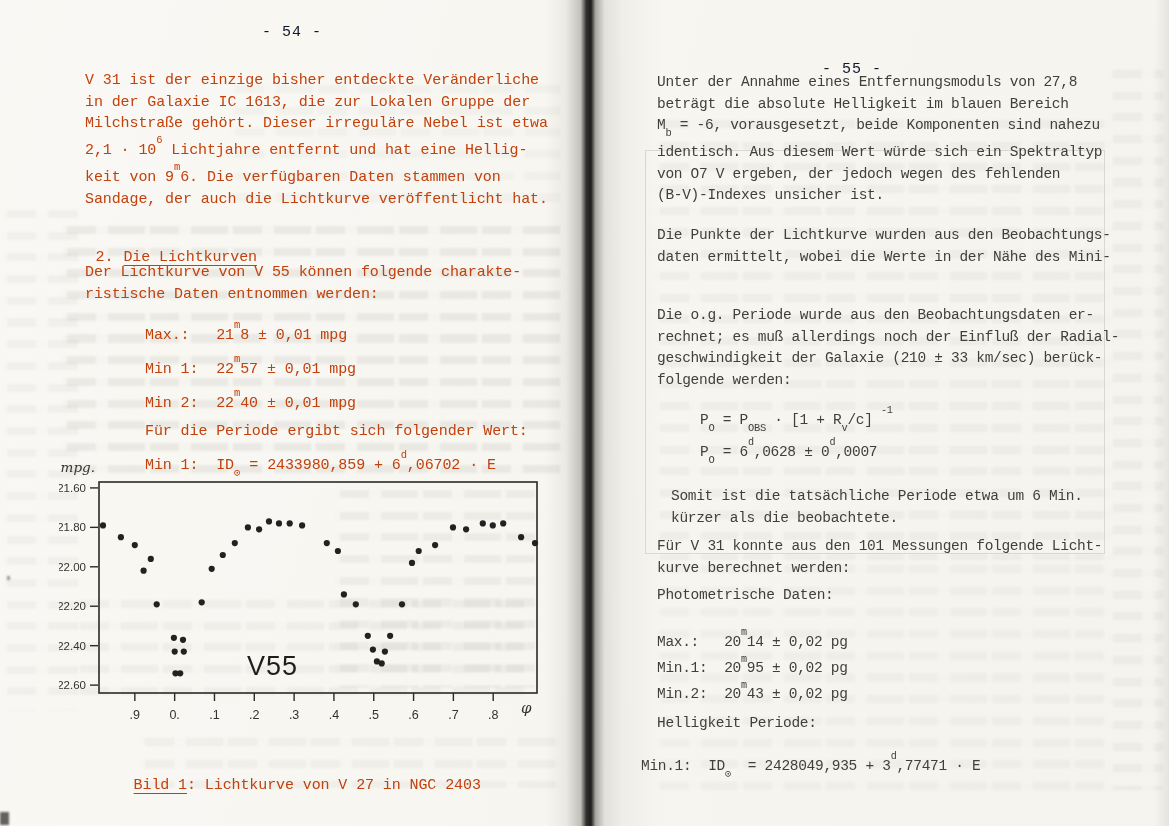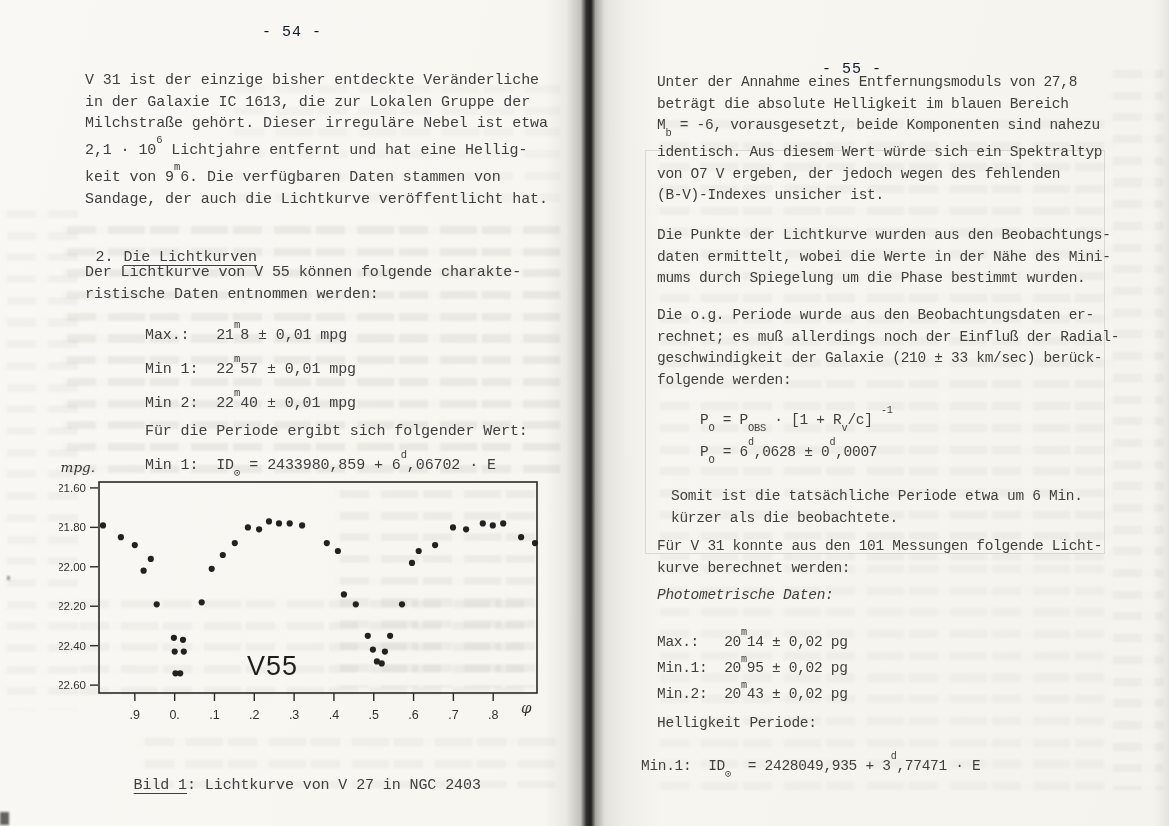--- a/index.html
+++ b/index.html
@@ -7,21 +7,21 @@
     position:relative;
     background:linear-gradient(105deg,#f9f8f4 0%,#f7f6f1 45%,#f4f3ee 100%);
     font-family:"Liberation Mono","DejaVu Sans Mono",monospace;
     color:#3a3937;
   }
   .page{position:absolute;top:0;height:826px;z-index:2;}
   #page-left{left:0;width:585px;}
   #page-right{left:585px;width:584px;}
 
   .tw{position:absolute;font:15px/21.7px "Liberation Mono","DejaVu Sans Mono",monospace;
-      letter-spacing:-0.1px;color:#404040;white-space:pre;}
+      letter-spacing:-0.1px;color:#c2410c;white-space:pre;}
   .tw-r{font-size:14.5px;letter-spacing:-0.3px;color:#403f3c;}
   .pagenum{font-size:15px;letter-spacing:1px;color:#0f172a;}
   sup{font-size:0.7em;position:relative;top:-0.45em;}
   sub{font-size:0.72em;position:relative;top:0.28em;}
   .u{text-decoration:underline;text-underline-offset:3.5px;text-decoration-thickness:1.3px;}
   .dl-left div{line-height:28px;}
   .dl-right div{line-height:22.3px;}
 
   
   #figure{position:absolute;left:59px;top:455px;width:500px;height:312px;z-index:2;}
@@ -161,32 +161,32 @@
   <div class="tw" id="caption">
     <span class="u">Bild 1</span><span>: Lichtkurve von V 27 in NGC 2403</span>
   </div>
 </div>
 
 <div class="page" id="page-right">
   <div class="tw pagenum" style="left:237px;top:22px;margin-top:37px;">- 55 -</div>
 
   <div class="tw tw-r" style="left:72px;top:72px;"><div>Unter der Annahme eines Entfernungsmoduls von 27,8</div><div>beträgt die absolute Helligkeit im blauen Bereich</div><div>M<sub>b</sub> = -6, vorausgesetzt, beide Komponenten sind nahezu</div><div>identisch. Aus diesem Wert würde sich ein Spektraltyp</div><div>von O7 V ergeben, der jedoch wegen des fehlenden</div><div>(B-V)-Indexes unsicher ist.</div></div>
 
-  <div class="tw tw-r" style="left:72px;top:225px;"><div>Die Punkte der Lichtkurve wurden aus den Beobachtungs-</div><div>daten ermittelt, wobei die Werte in der Nähe des Mini-</div><div>mums durch Spiegelung um die Phase bestimmt wurden.</div></div>
+  <div class="tw tw-r" style="left:72px;top:225px;"><div>Die Punkte der Lichtkurve wurden aus den Beobachtungs-</div><div>daten ermittelt, wobei die Werte in der Nähe des Mini-</div></div>
 
   <div class="tw tw-r" style="left:72px;top:305px;"><div>Die o.g. Periode wurde aus den Beobachtungsdaten er-</div><div>rechnet; es muß allerdings noch der Einfluß der Radial-</div><div>geschwindigkeit der Galaxie (210 ± 33 km/sec) berück-</div><div>folgende werden:</div></div>
 
   <div class="tw tw-r" style="left:115px;top:405px;">P<sub>O</sub> = P<sub>OBS</sub> · [1 + R<sub>v</sub>/c] <sup>-1</sup></div>
   <div class="tw tw-r" style="left:115px;top:437px;">P<sub>O</sub> = 6<sup>d</sup>,0628 ± 0<sup>d</sup>,0007</div>
 
   <div class="tw tw-r" style="left:86px;top:486px;"><div>Somit ist die tatsächliche Periode etwa um 6 Min.</div><div>kürzer als die beobachtete.</div></div>
 
   <div class="tw tw-r" style="left:72px;top:536px;"><div>Für V 31 konnte aus den 101 Messungen folgende Licht-</div><div>kurve berechnet werden:</div></div>
 
-  <div class="tw tw-r" style="left:72px;top:585px;font-style:italic;">Photometrische Daten:</div>
+  <div class="tw tw-r" style="left:72px;top:585px;">Photometrische Daten:</div>
 
   <div class="tw tw-r dl-right" style="left:72px;top:627px;"><div>Max.:   20<sup>m</sup>14 ± 0,02 pg</div><div>Min.1:  20<sup>m</sup>95 ± 0,02 pg</div><div>Min.2:  20<sup>m</sup>43 ± 0,02 pg</div></div>
 
   <div class="tw tw-r" style="left:72px;top:713px;">Helligkeit Periode:</div>
 
   <div class="tw tw-r" style="left:56px;top:751px;">Min.1:  ID<sub>⊙</sub>  = 2428049,935 + 3<sup>d</sup>,77471 · E</div>
 </div>
 
 <div id="gutter"></div>
 <div id="right-edge"></div>

